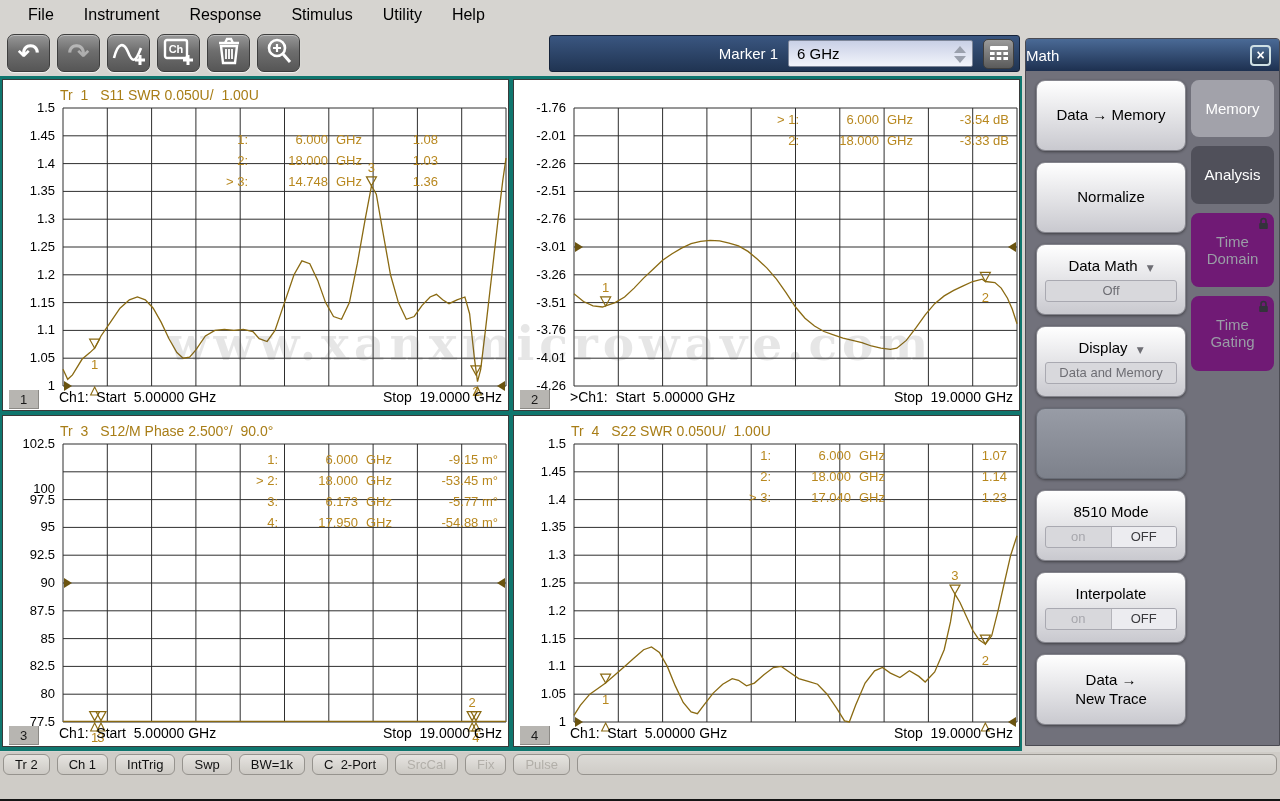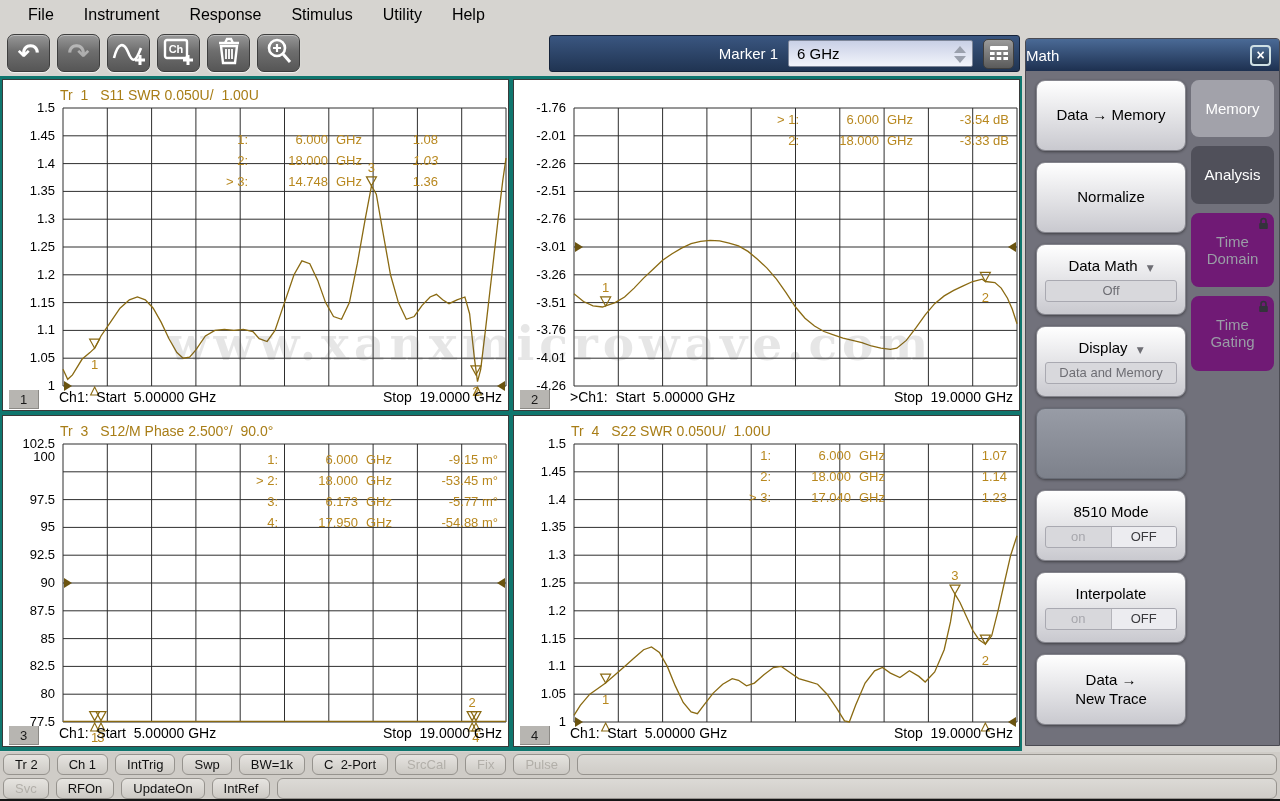--- a/index.html
+++ b/index.html
@@ -208,21 +208,21 @@
         <path d="M 91.64285714285714 268.192 L 86.64285714285714 259.192 L 96.64285714285714 259.192 Z" fill="none" stroke="#8a6a12" stroke-width="1.2"></path>
         <text x="91.64285714285714" y="289.192" text-anchor="middle" fill="#b8881f" font-size="13" font-family="Liberation Sans, sans-serif">1</text>
         <path d="M 472.93928571428575 294.88 L 467.93928571428575 285.88 L 477.93928571428575 285.88 Z" fill="none" stroke="#8a6a12" stroke-width="1.2"></path>
         <text x="472.93928571428575" y="315.88" text-anchor="middle" fill="#b8881f" font-size="13" font-family="Liberation Sans, sans-serif">2</text>
         <path d="M 368.45457142857146 105.83999999999995 L 363.45457142857146 96.83999999999995 L 373.45457142857146 96.83999999999995 Z" fill="none" stroke="#8a6a12" stroke-width="1.2"></path>
         <text x="368.45457142857146" y="91.83999999999995" text-anchor="middle" fill="#b8881f" font-size="13" font-family="Liberation Sans, sans-serif">3</text>
         <path d="M 91.64285714285714 307 L 87.64285714285714 315 L 95.64285714285714 315 Z" fill="none" stroke="#8a6a12" stroke-width="1.1"></path>
         <path d="M 474.5214285714286 307 L 470.5214285714286 315 L 478.5214285714286 315 Z" fill="none" stroke="#8a6a12" stroke-width="1.1"></path>
       </svg>
       <div class="mrow" style="top: 52px; right: 70px;"><span class="mk-n">1:</span><span class="mk-f">6.000</span><span class="mk-u">GHz</span><span class="mk-v" style="width: 64px;">1.08</span></div>
-      <div class="mrow" style="top: 73px; right: 70px;"><span class="mk-n">2:</span><span class="mk-f">18.000</span><span class="mk-u">GHz</span><span class="mk-v" style="width: 64px; font-style: italic;">1.03</span></div>
+      <div class="mrow" style="top: 73px; right: 70px;"><span class="mk-n">2:</span><span class="mk-f">18.000</span><span class="mk-u">GHz</span><span class="mk-v" style="width: 64px;">1.03</span></div>
       <div class="mrow" style="top: 94px; right: 70px;"><span class="mk-n">&gt; 3:</span><span class="mk-f">14.748</span><span class="mk-u">GHz</span><span class="mk-v" style="width: 64px;">1.36</span></div>
       <div class="plot-footer-l">Ch1:  Start  5.00000 GHz</div>
       <div class="plot-footer-r">Stop  19.0000 GHz</div>
       <div class="plot-badge">1</div>
     </div>
     <div class="plot-cell" style="left: 513px; top: 3px;">
       <div class="ytick" style="top: 20px;">-1.76</div>
       <div class="ytick" style="top: 47.8px;">-2.01</div>
       <div class="ytick" style="top: 75.6px;">-2.26</div>
       <div class="ytick" style="top: 103.4px;">-2.51</div>
@@ -266,21 +266,21 @@
       </svg>
       <div class="mrow" style="top: 32px; right: 10px;"><span class="mk-n">&gt; 1:</span><span class="mk-f">6.000</span><span class="mk-u">GHz</span><span class="mk-v" style="width: 84px;">-3.54 dB</span></div>
       <div class="mrow" style="top: 53px; right: 10px;"><span class="mk-n">2:</span><span class="mk-f">18.000</span><span class="mk-u">GHz</span><span class="mk-v" style="width: 84px;">-3.33 dB</span></div>
       <div class="plot-footer-l">&gt;Ch1:  Start  5.00000 GHz</div>
       <div class="plot-footer-r">Stop  19.0000 GHz</div>
       <div class="plot-badge">2</div>
     </div>
     <div class="plot-cell" style="left: 2px; top: 339px;">
       <div class="plot-title"><span class="tr-tag">Tr  3</span><span>S12/M Phase 2.500°/  90.0°</span></div>
       <div class="ytick" style="top: 20px;">102.5</div>
-      <div class="ytick" style="top: 33px;">100</div>
+      <div class="ytick" style="top: 65px;">100</div>
       <div class="ytick" style="top: 75.6px;">97.5</div>
       <div class="ytick" style="top: 103.4px;">95</div>
       <div class="ytick" style="top: 131.2px;">92.5</div>
       <div class="ytick" style="top: 159px;">90</div>
       <div class="ytick" style="top: 186.8px;">87.5</div>
       <div class="ytick" style="top: 214.6px;">85</div>
       <div class="ytick" style="top: 242.4px;">82.5</div>
       <div class="ytick" style="top: 270.2px;">80</div>
       <div class="ytick" style="top: 298px;">77.5</div>
       <svg width="507" height="332" class="plot-svg">
@@ -473,21 +473,14 @@
       <div class="sbtn">Ch 1</div>
       <div class="sbtn">IntTrig</div>
       <div class="sbtn">Swp</div>
       <div class="sbtn">BW=1k</div>
       <div class="sbtn">C  2-Port</div>
       <div class="sbtn disabled">SrcCal</div>
       <div class="sbtn disabled">Fix</div>
       <div class="sbtn disabled">Pulse</div>
       <div class="sfill"></div>
     </div>
-  <div class="srow" id="srow2">
-      <div class="sbtn disabled">Svc</div>
-      <div class="sbtn">RFOn</div>
-      <div class="sbtn">UpdateOn</div>
-      <div class="sbtn">IntRef</div>
-      <div class="sfill"></div>
-    </div>
 </div>
 <div class="bottom-strip"></div>
 
 </body></html>

